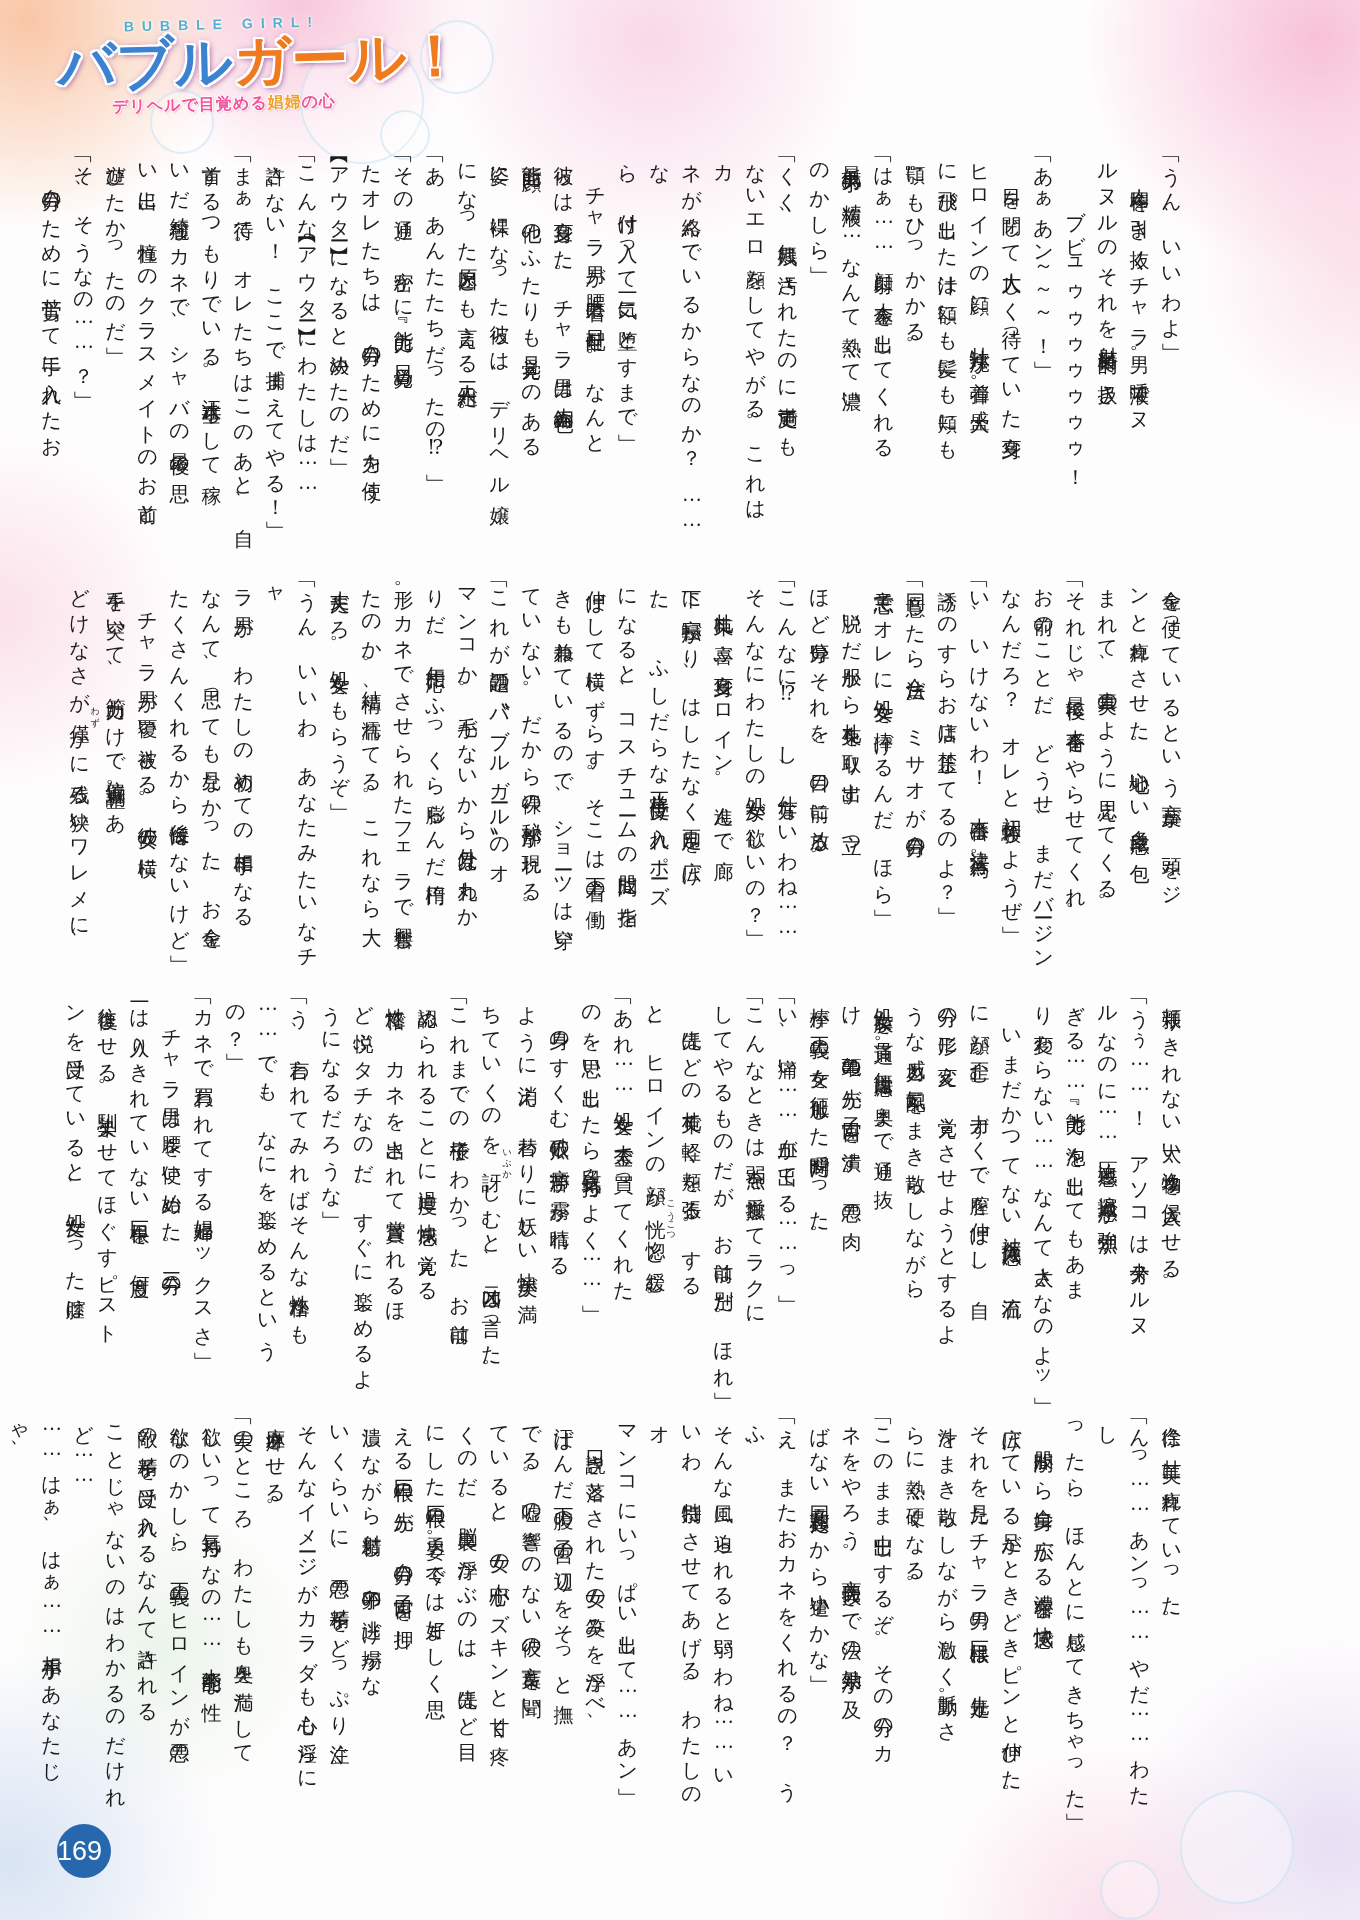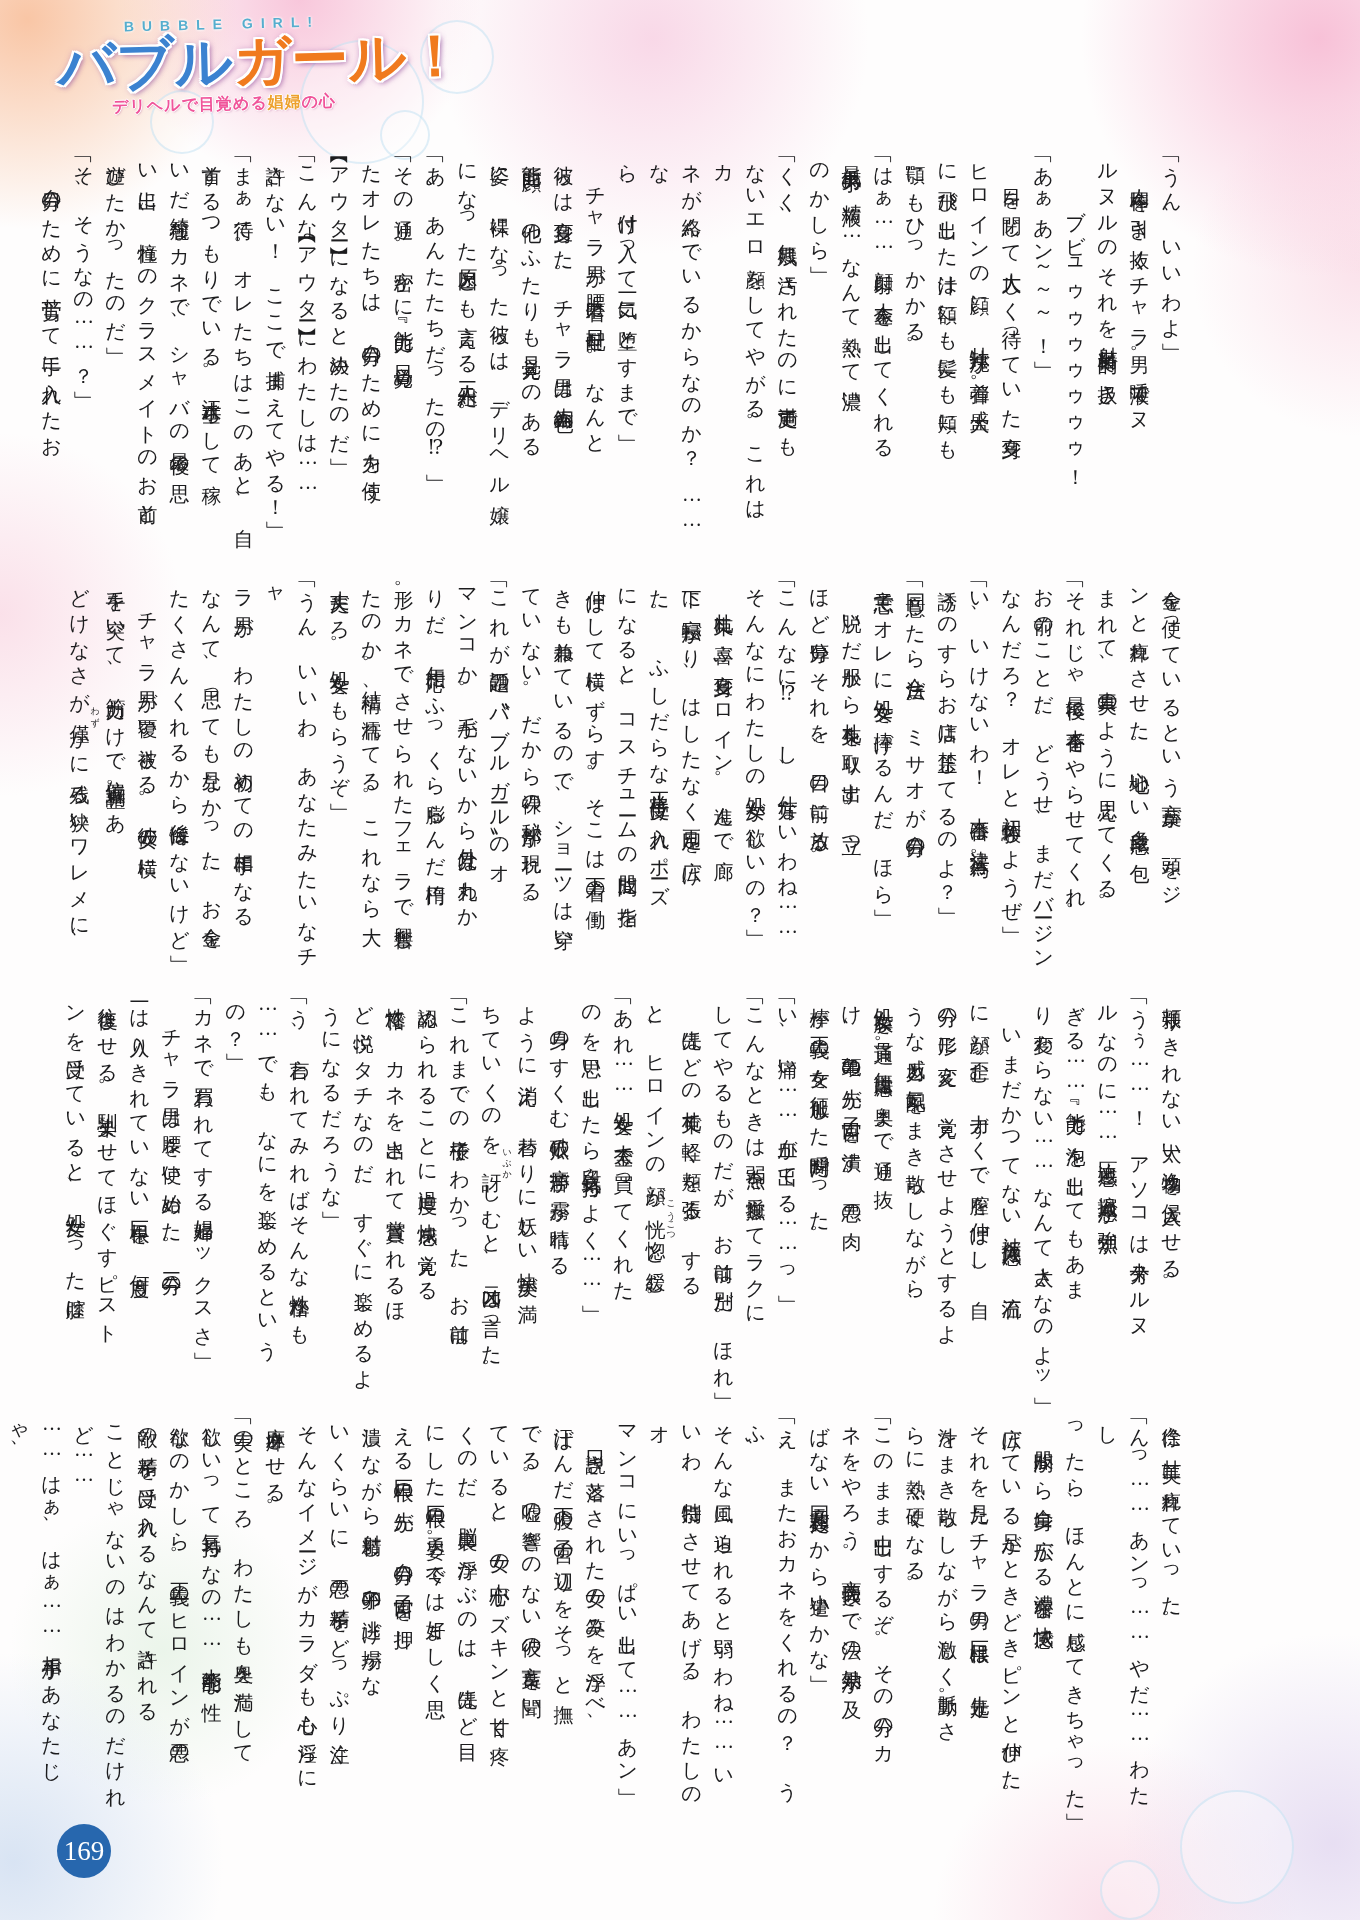--- a/index.html
+++ b/index.html
@@ -41,22 +41,22 @@
   .sub-accent{color:#eda02c;}
   
   .band{
     position:absolute;right:172px;width:1100px;height:400px;
     writing-mode:vertical-rl;text-orientation:upright;
     font-size:20px;letter-spacing:3px;color:#1c1c1e;overflow:visible;}
   .band p{margin:0;padding:0;line-height:32px;}
   ruby rt{font-size:9px;letter-spacing:0;}
   
   #pagenum{position:absolute;left:57px;top:1824px;width:54px;height:54px;border-radius:50%;
-    background:#2767ae;color:#fff;display:flex;align-items:center;justify-content:center;
-    font-family:Liberation Serif, serif;font-size:27px;}
+    background:#2767ae;color:#fff;display:flex;align-items:center;
+    font-family:Liberation Sans, sans-serif;font-size:27px;}
 </style>
 </head>
 <body>
 
 <div id="page">
 
   <div class="bubble" style="left:300px;top:40px;width:120px;height:120px;"></div>
   <div class="bubble" style="left:420px;top:20px;width:70px;height:70px;"></div>
   <div class="bubble" style="left:150px;top:90px;width:60px;height:60px;"></div>
   <div class="bubble" style="left:380px;top:110px;width:46px;height:46px;"></div>

